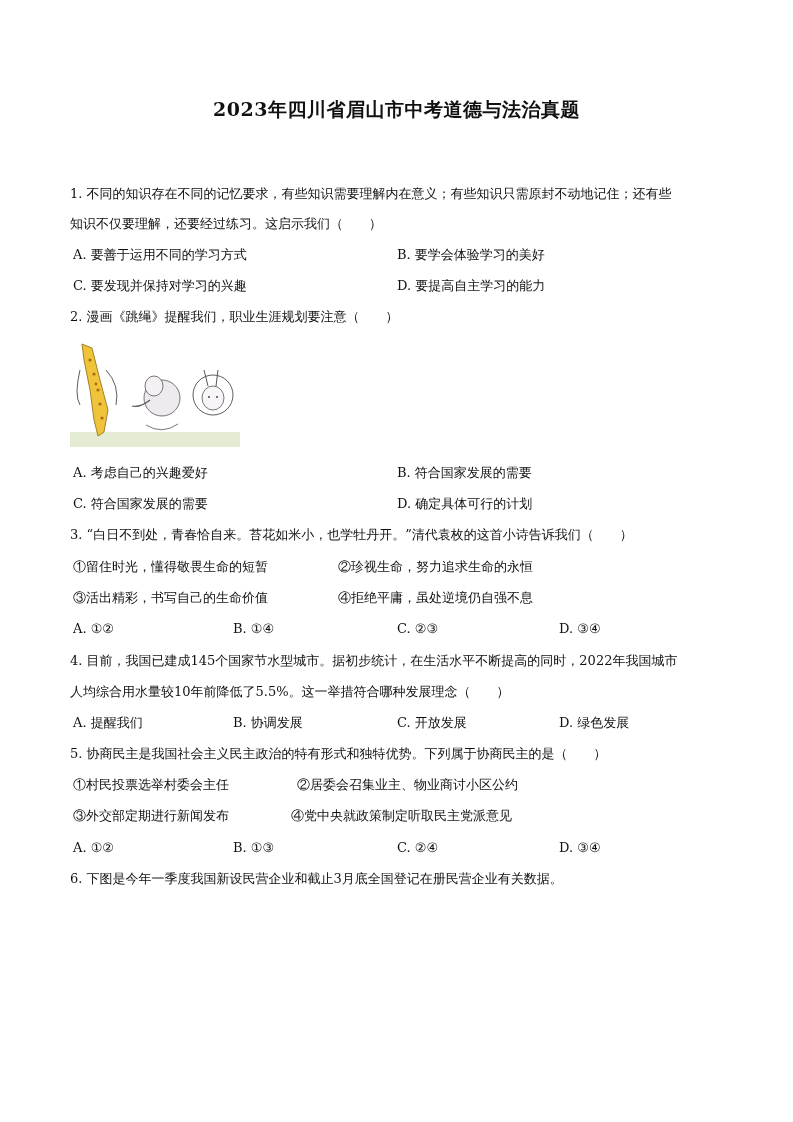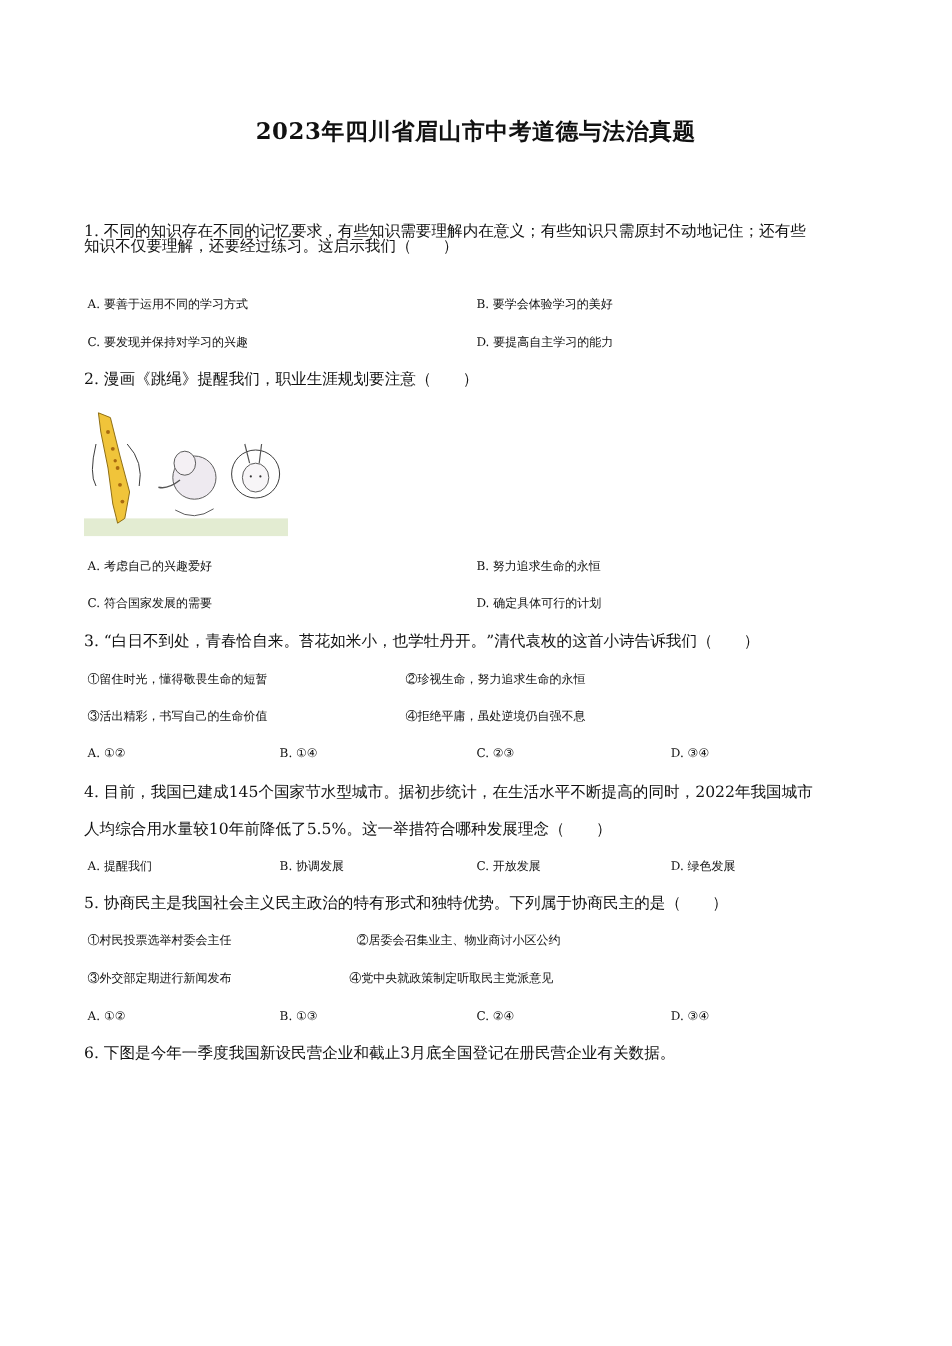--- a/index.html
+++ b/index.html
@@ -5,34 +5,34 @@
   html, body { margin: 0; padding: 0; background: #ffffff; }
   body { width: 793px; height: 1122px; position: relative; overflow: hidden;
          font-family: "DejaVu Serif", "Liberation Serif", serif; color: #111; }
   .page { position: absolute; left: 0; top: 0; width: 699px; height: 1122px; margin-top: 25px; }
   .title { position: absolute; top: 72px; left: 0; width: 793px; text-align: center;
            font-size: 19px; font-weight: bold; letter-spacing: 0.5px; }
   .subtitle { position: absolute; top: 107px; left: 0; width: 793px; text-align: center;
               font-size: 14px; font-weight: bold; }
   .section { position: absolute; top: 131px; left: 70px; font-size: 14.5px; font-weight: bold; }
   .line { position: absolute; left: 70px; font-size: 13px; white-space: nowrap; line-height: 16px; }
-  .opt { position: absolute; font-size: 10px; white-space: nowrap; line-height: 16px; }
+  .opt { position: absolute; font-size: 13px; white-space: nowrap; line-height: 16px; }
   .c1 { left: 73px; } .c2 { left: 397px; }
   .q1 { left: 73px; } .q2 { left: 233px; } .q3 { left: 397px; } .q4 { left: 559px; }
   .img { position: absolute; left: 70px; top: 315px; width: 170px; height: 107px; overflow: hidden; }
   .img svg { display: block; }
 </style>
 </head>
 <body>
 
 <div class="page">
   <div class="title">2023年四川省眉山市中考道德与法治真题</div>
 
   <div class="line" style="top:161px">1. 不同的知识存在不同的记忆要求，有些知识需要理解内在意义；有些知识只需原封不动地记住；还有些</div>
-  <div class="line" style="top:173px">知识不仅要理解，还要经过练习。这启示我们（　　）</div>
+  <div class="line" style="top:191px">知识不仅要理解，还要经过练习。这启示我们（　　）</div>
   <div class="opt c1" style="top:222px">A.  要善于运用不同的学习方式</div>
   <div class="opt c2" style="top:222px">B.  要学会体验学习的美好</div>
   <div class="opt c1" style="top:253px">C.  要发现并保持对学习的兴趣</div>
   <div class="opt c2" style="top:253px">D.  要提高自主学习的能力</div>
 
   <div class="line" style="top:284px">2. 漫画《跳绳》提醒我们，职业生涯规划要注意（　　）</div>
   <div class="img">
     <svg width="170" height="107" viewBox="0 0 170 107">
       <rect x="0" y="92" width="170" height="15" fill="#e3ecd2"></rect>
 
@@ -51,21 +51,21 @@
       <path d="M76 85 Q92 95 108 84" fill="none" stroke="#555" stroke-width="0.8"></path>
 
       <circle cx="143" cy="55" r="20" fill="none" stroke="#333" stroke-width="0.8"></circle>
       <ellipse cx="143" cy="58" rx="11" ry="12" fill="#f7f5f7" stroke="#555" stroke-width="0.8"></ellipse>
       <path d="M138 46 L134 30 M146 46 L148 30" stroke="#555" stroke-width="1"></path>
       <circle cx="139" cy="57" r="0.9" fill="#333"></circle>
         <circle cx="147" cy="57" r="0.9" fill="#333"></circle>
     </svg>
   </div>
   <div class="opt c1" style="top:440px">A.  考虑自己的兴趣爱好</div>
-  <div class="opt c2" style="top:440px">B.  努力追求生命的永恒</div>
+  <div class="opt c2" style="top:440px">B.  符合国家发展的需要</div>
   <div class="opt c1" style="top:471px">C.  符合国家发展的需要</div>
   <div class="opt c2" style="top:471px">D.  确定具体可行的计划</div>
 
   <div class="line" style="top:502px">3. “白日不到处，青春恰自来。苔花如米小，也学牡丹开。”清代袁枚的这首小诗告诉我们（　　）</div>
   <div class="opt c1" style="top:534px">①留住时光，懂得敬畏生命的短暂</div>
   <div class="opt" style="top:534px;left:338px">②珍视生命，努力追求生命的永恒</div>
   <div class="opt c1" style="top:565px">③活出精彩，书写自己的生命价值</div>
   <div class="opt" style="top:565px;left:338px">④拒绝平庸，虽处逆境仍自强不息</div>
   <div class="opt q1" style="top:596px">A. ①②</div>
   <div class="opt q2" style="top:596px">B. ①④</div>

